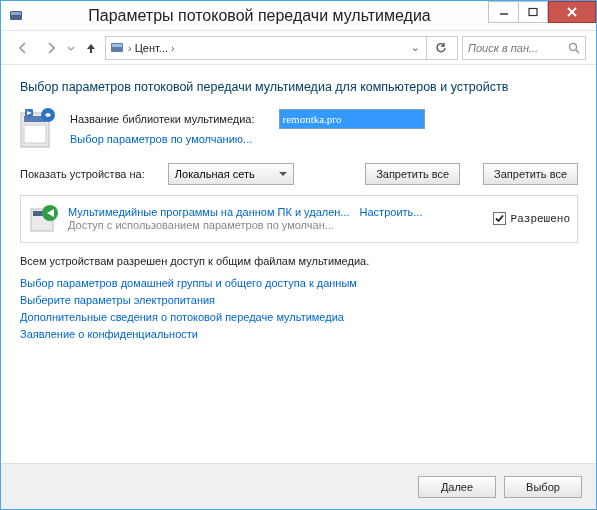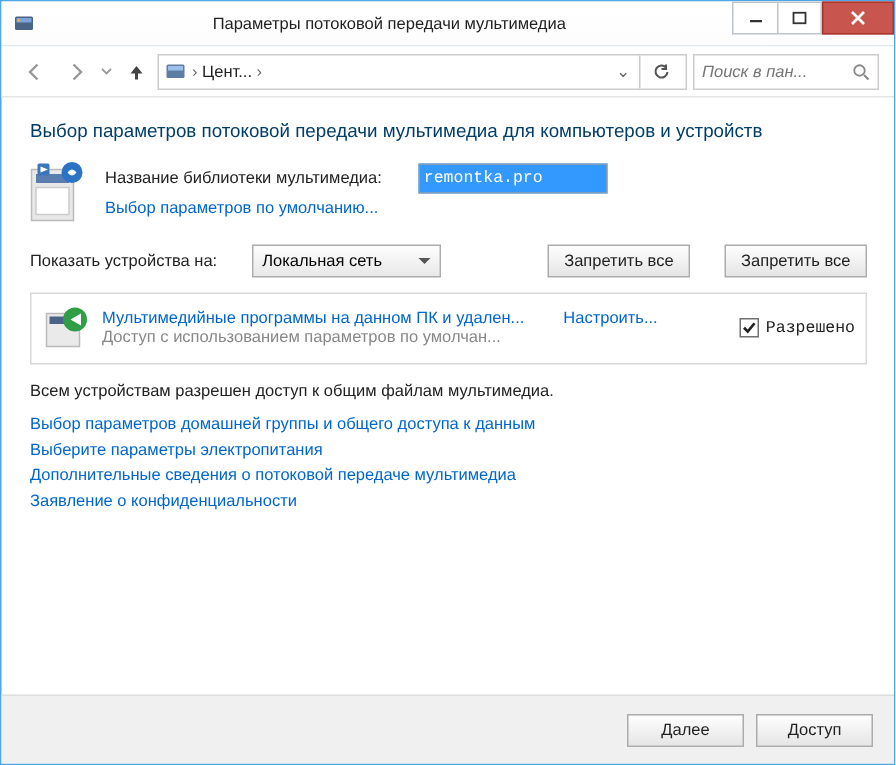--- a/index.html
+++ b/index.html
@@ -1,20 +1,20 @@
 <!DOCTYPE html>
 <html><head>
 <meta charset="utf-8">
 <style>
 * { margin:0; padding:0; box-sizing:border-box; }
 body { font-family:"Segoe UI",sans-serif; font-size:11px; background:#fff; }
 .window { width:597px; height:510px; border:1px solid #4ea6e6; position:relative; display:flex; flex-direction:column; }
 .titlebar { height:30px; background:linear-gradient(#fff,#fdfdfd); display:flex; align-items:center; border-bottom:1px solid #e0e6ec; }
 .title-icon { width:16px; height:16px; margin:0 7px; display:flex; align-items:center; justify-content:center; }
-.title-text { flex:1; color:#222; font-size:11px; text-align:center; }
+.title-text { flex:1; color:#222; font-size:16px; text-align:center; }
 .sys-btns { display:flex; height:22px; margin-top:-7px; }
 .sys-btn { width:30px; height:22px; display:flex; align-items:center; justify-content:center; border:1px solid #bcc4cc; background:#fff; }
 .sys-btn.min { border-right:none; }
 .sys-btn.close { background:#c8564e; border-color:#a8362e; width:48px; }
 .sys-btn svg { pointer-events:none; }
 .toolbar { height:34px; display:flex; align-items:center; padding:0 10px; gap:4px; background:#fff; border-bottom:1px solid #e5e5e5; }
 .nav-btn { width:24px; height:24px; border-radius:2px; display:flex; align-items:center; justify-content:center; color:#999; }
 .dropdown-tiny { width:10px; color:#999; }
 .up-btn { width:20px; height:24px; display:flex; align-items:center; justify-content:center; color:#444; }
 .address { flex:1; height:24px; border:1px solid #ccc; display:flex; align-items:center; padding:0 3px; gap:3px; overflow:hidden; }
@@ -24,33 +24,33 @@
 .refresh-btn { width:28px; height:24px; display:flex; align-items:center; justify-content:center; border-left:1px solid #ccc; color:#555; }
 .search { width:124px; height:24px; border:1px solid #ccc; display:flex; align-items:center; padding:0 5px; gap:3px; }
 .search input { border:none; outline:none; flex:1; font-size:11px; font-style:italic; color:#888; font-family:inherit; min-width:0; }
 .content { flex:1; padding:14px 18px 10px 19px; overflow:hidden; }
 .heading { color:#003e69; font-size:12.5px; line-height:1.4; margin-bottom:10px; }
 .lib-row { display:flex; align-items:flex-start; gap:12px; margin-bottom:14px; }
 .lib-icon { width:38px; height:42px; flex-shrink:0; }
 .lib-fields { flex:1; padding-top:2px; }
 .lib-name-row { display:flex; align-items:center; gap:24px; margin-bottom:4px; }
 .lib-label { color:#222; }
-.lib-input { width:126px; height:20px; border:1px solid #7f9db9; padding:1px 3px; font-size:11px; font-family:Liberation Mono, monospace; background:#fff; }
+.lib-input { width:146px; height:20px; border:1px solid #7f9db9; padding:1px 3px; font-size:11px; font-family:Liberation Serif, serif; background:#fff; }
 .lib-input.selected { background:#3399ff; color:#fff; }
 .link { color:#0066cc; cursor:pointer; }
 .show-row { display:flex; align-items:center; gap:23px; margin-bottom:10px; }
 .show-label { color:#222; }
 .select { height:22px; min-width:126px; border:1px solid #acacac; background:linear-gradient(#fefefe,#e8e8e8); display:flex; align-items:center; padding:0 18px 0 6px; position:relative; }
 .select:after { content:""; position:absolute; right:6px; top:8px; border:4px solid transparent; border-top-color:#555; }
 .spacer { flex:1; }
 .btn { height:22px; padding:0 10px; border:1px solid #acacac; background:linear-gradient(#fefefe,#e5e5e5); color:#222; display:flex; align-items:center; cursor:pointer; }
 .device-box { border:1px solid #d8d8d8; padding:7px; display:flex; align-items:center; gap:8px; margin-bottom:12px; }
 .device-icon { width:32px; height:32px; flex-shrink:0; }
 .device-text { flex:1; min-width:0; }
-.device-title-row { display:flex; gap:26px; align-items:baseline; }
+.device-title-row { display:flex; gap:10px; align-items:baseline; }
 .device-title { color:#0066cc; white-space:nowrap; overflow:hidden; text-overflow:ellipsis; }
 .device-sub { color:#888; white-space:nowrap; overflow:hidden; text-overflow:ellipsis; margin-top:1px; }
 .device-right { display:flex; align-items:center; gap:5px; }
 .checkbox { width:13px; height:13px; border:1px solid #707070; display:flex; align-items:center; justify-content:center; }
 .checkbox svg { display:block; }
 .allowed { color:#222;font-family:Liberation Mono, monospace; }
 .status-line { color:#222; margin-bottom:10px; }
 .bottom-links .link { display:block; margin-bottom:5px; }
 .footer { height:46px; border-top:1px solid #dfdfdf; background:#f0f0f0; display:flex; align-items:center; justify-content:flex-end; gap:8px; padding:0 14px; }
 .footer .btn { min-width:78px; justify-content:center; }
@@ -198,16 +198,16 @@
     <div class="bottom-links">
       <span class="link">Выбор параметров домашней группы и общего доступа к данным</span>
       <span class="link">Выберите параметры электропитания</span>
       <span class="link">Дополнительные сведения о потоковой передаче мультимедиа</span>
       <span class="link">Заявление о конфиденциальности</span>
     </div>
   </div>
 
   <div class="footer">
     <div class="btn">Далее</div>
-    <div class="btn">Доступ</div>
+    <div class="btn">Выбор</div>
   </div>
 
 </div>
 
 </body></html>

